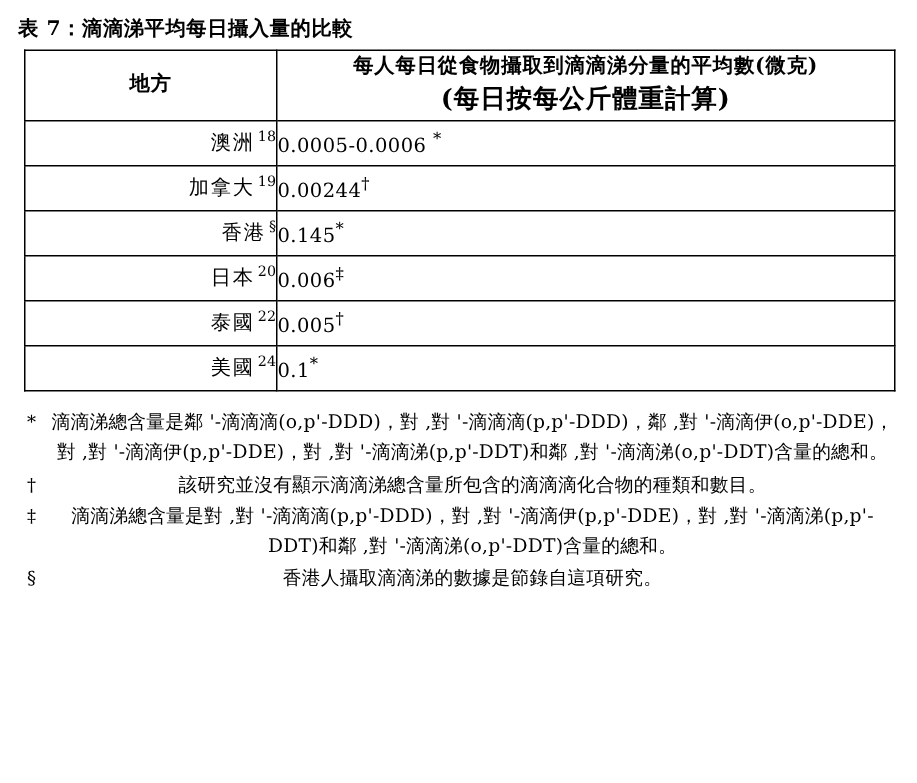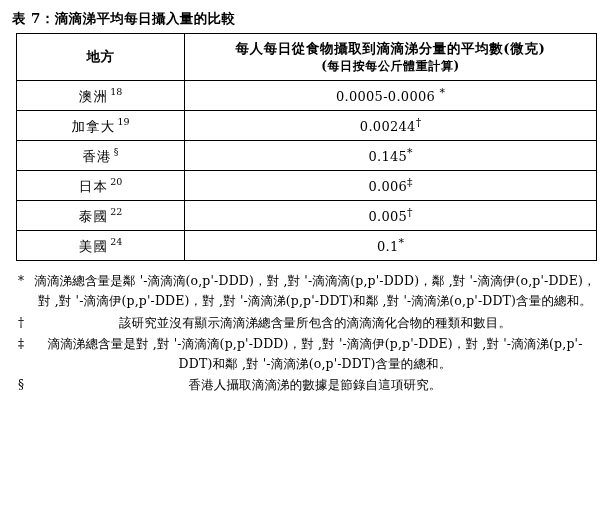--- a/index.html
+++ b/index.html
@@ -48,32 +48,31 @@
     font-weight: bold;
     letter-spacing: 0.6px;
     padding: 4px 2px;
     line-height: 1.45;
   }
   .hdr-region {
     height: 46px;
   }
   .hdr-line2 {
     display: block;
-    font-size: 12px;
+    font-size: 17px;
   }
   .region-cell {
-    text-align: center;
+    text-align: right;
     font-size: 13.5px;
     letter-spacing: 1.2px;
     height: 29px;
     line-height: 1.1;
     white-space: nowrap;
   }
   .value-cell {
-    text-align: center;
     font-size: 13px;
     height: 29px;
     font-family: "DejaVu Serif", "Liberation Serif", serif;
     letter-spacing: 0.3px;
     white-space: nowrap;
   }
   sup.ref {
     font-size: 9.5px;
     vertical-align: super;
     letter-spacing: 0;

